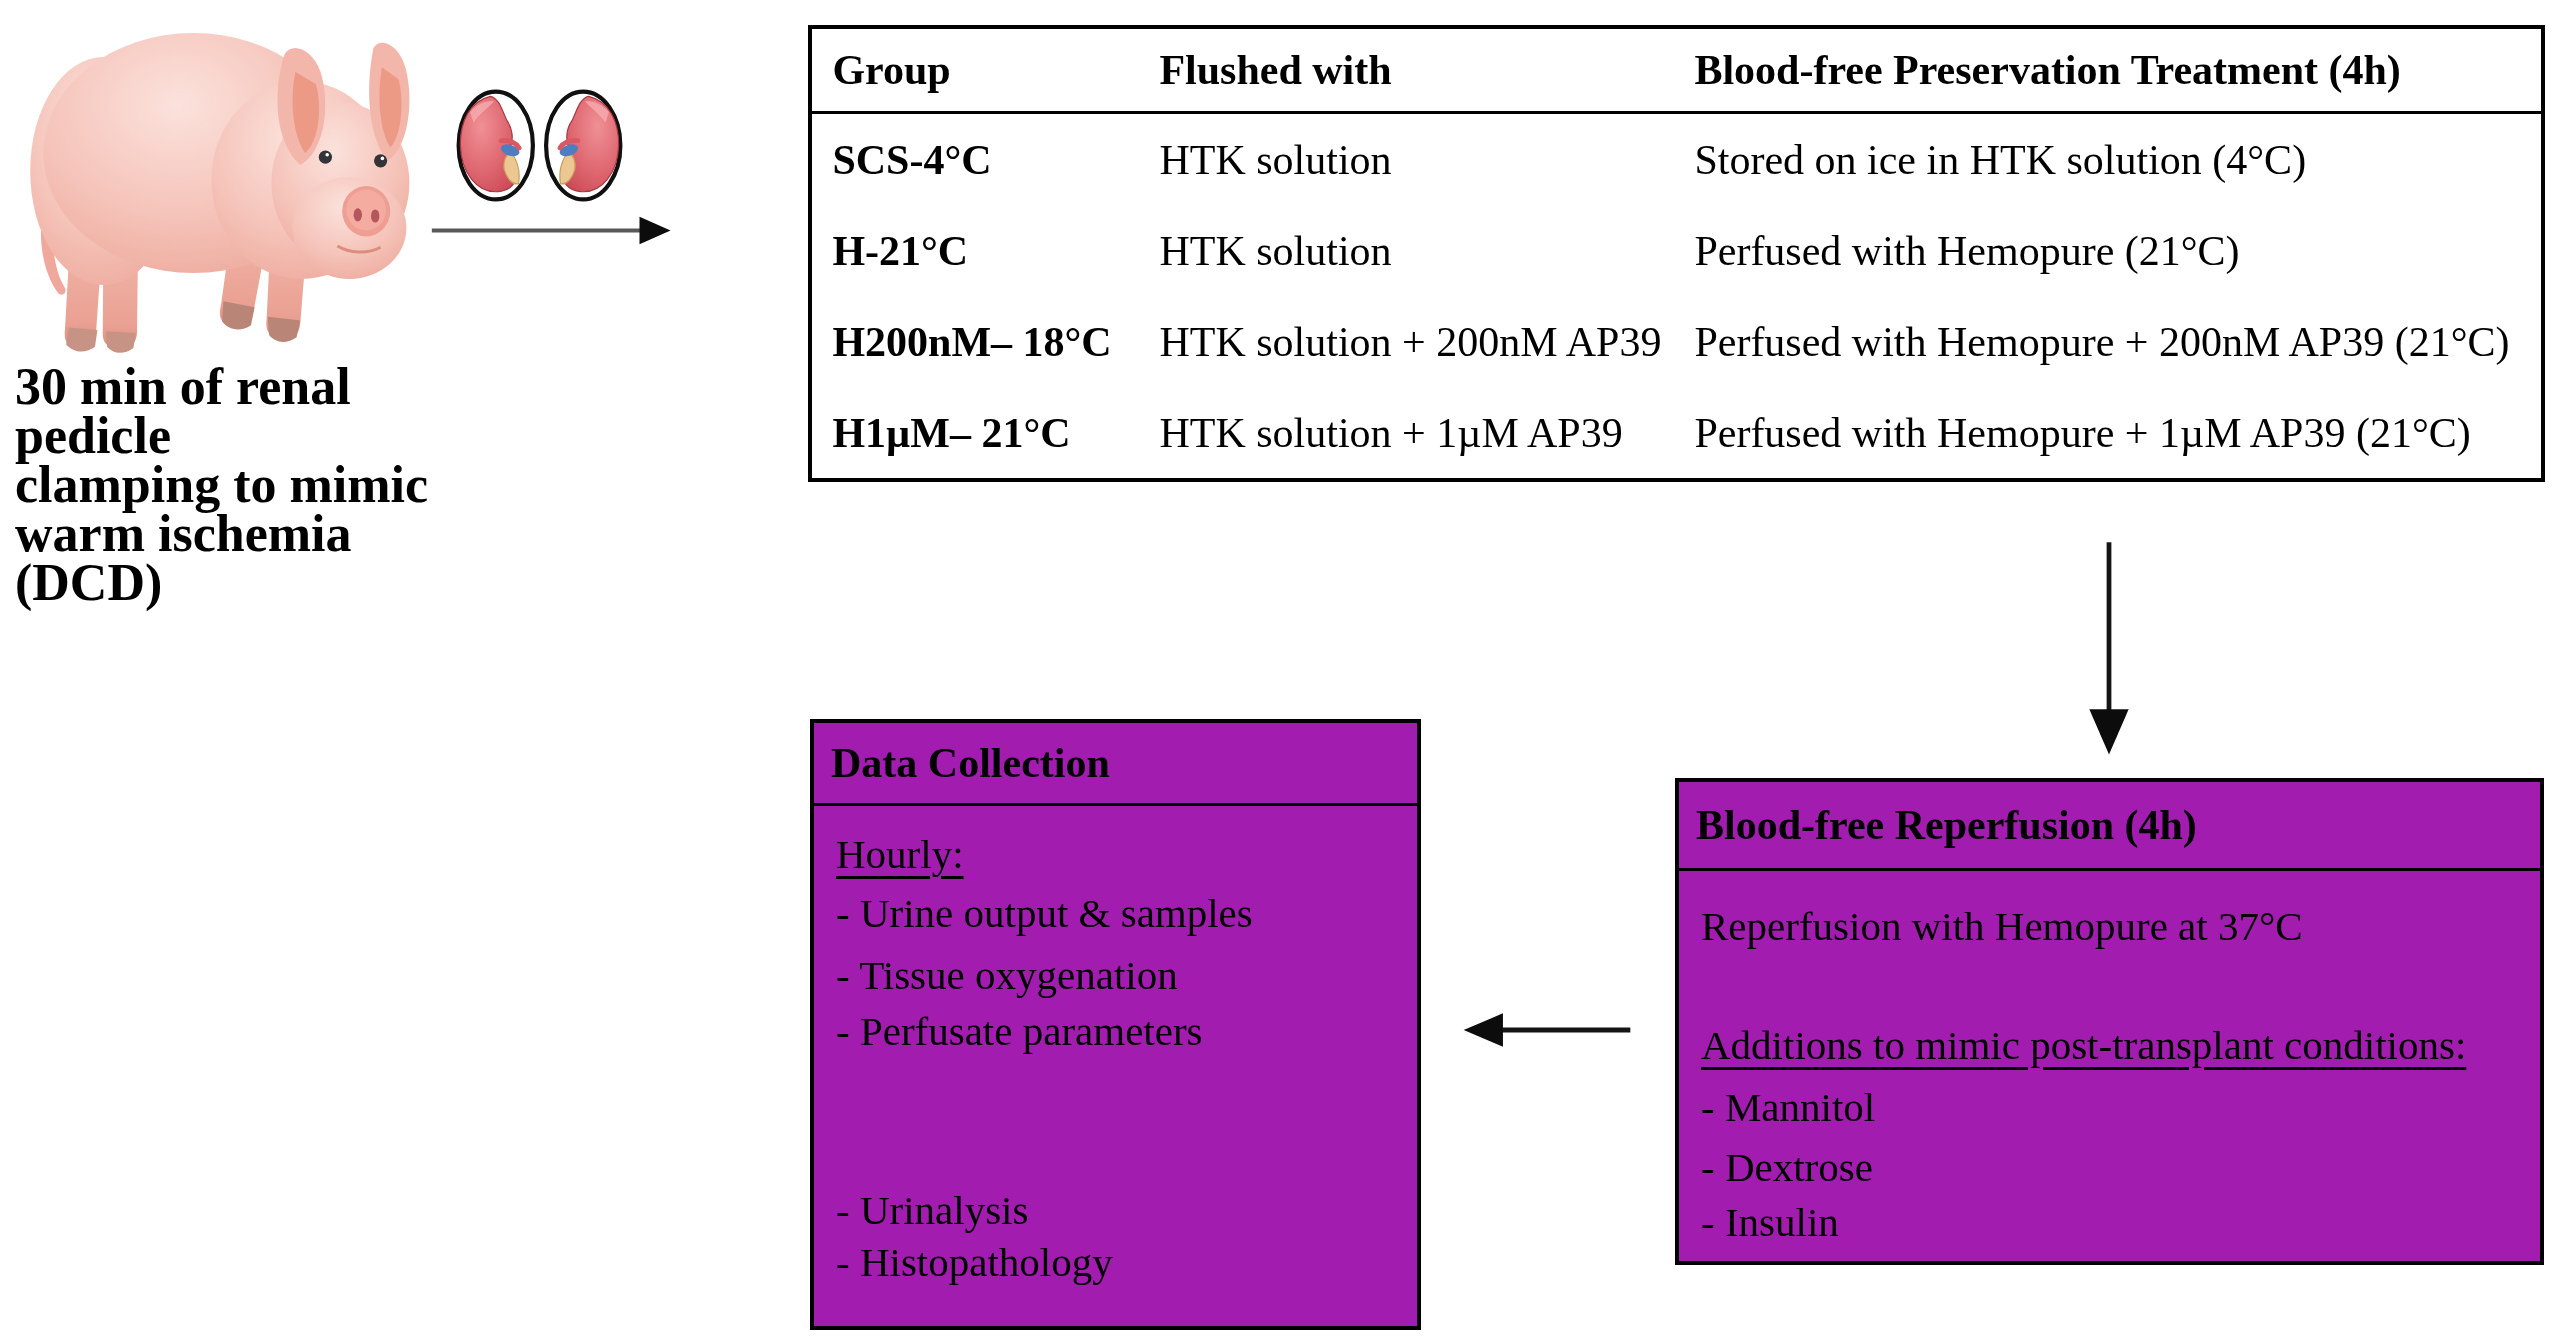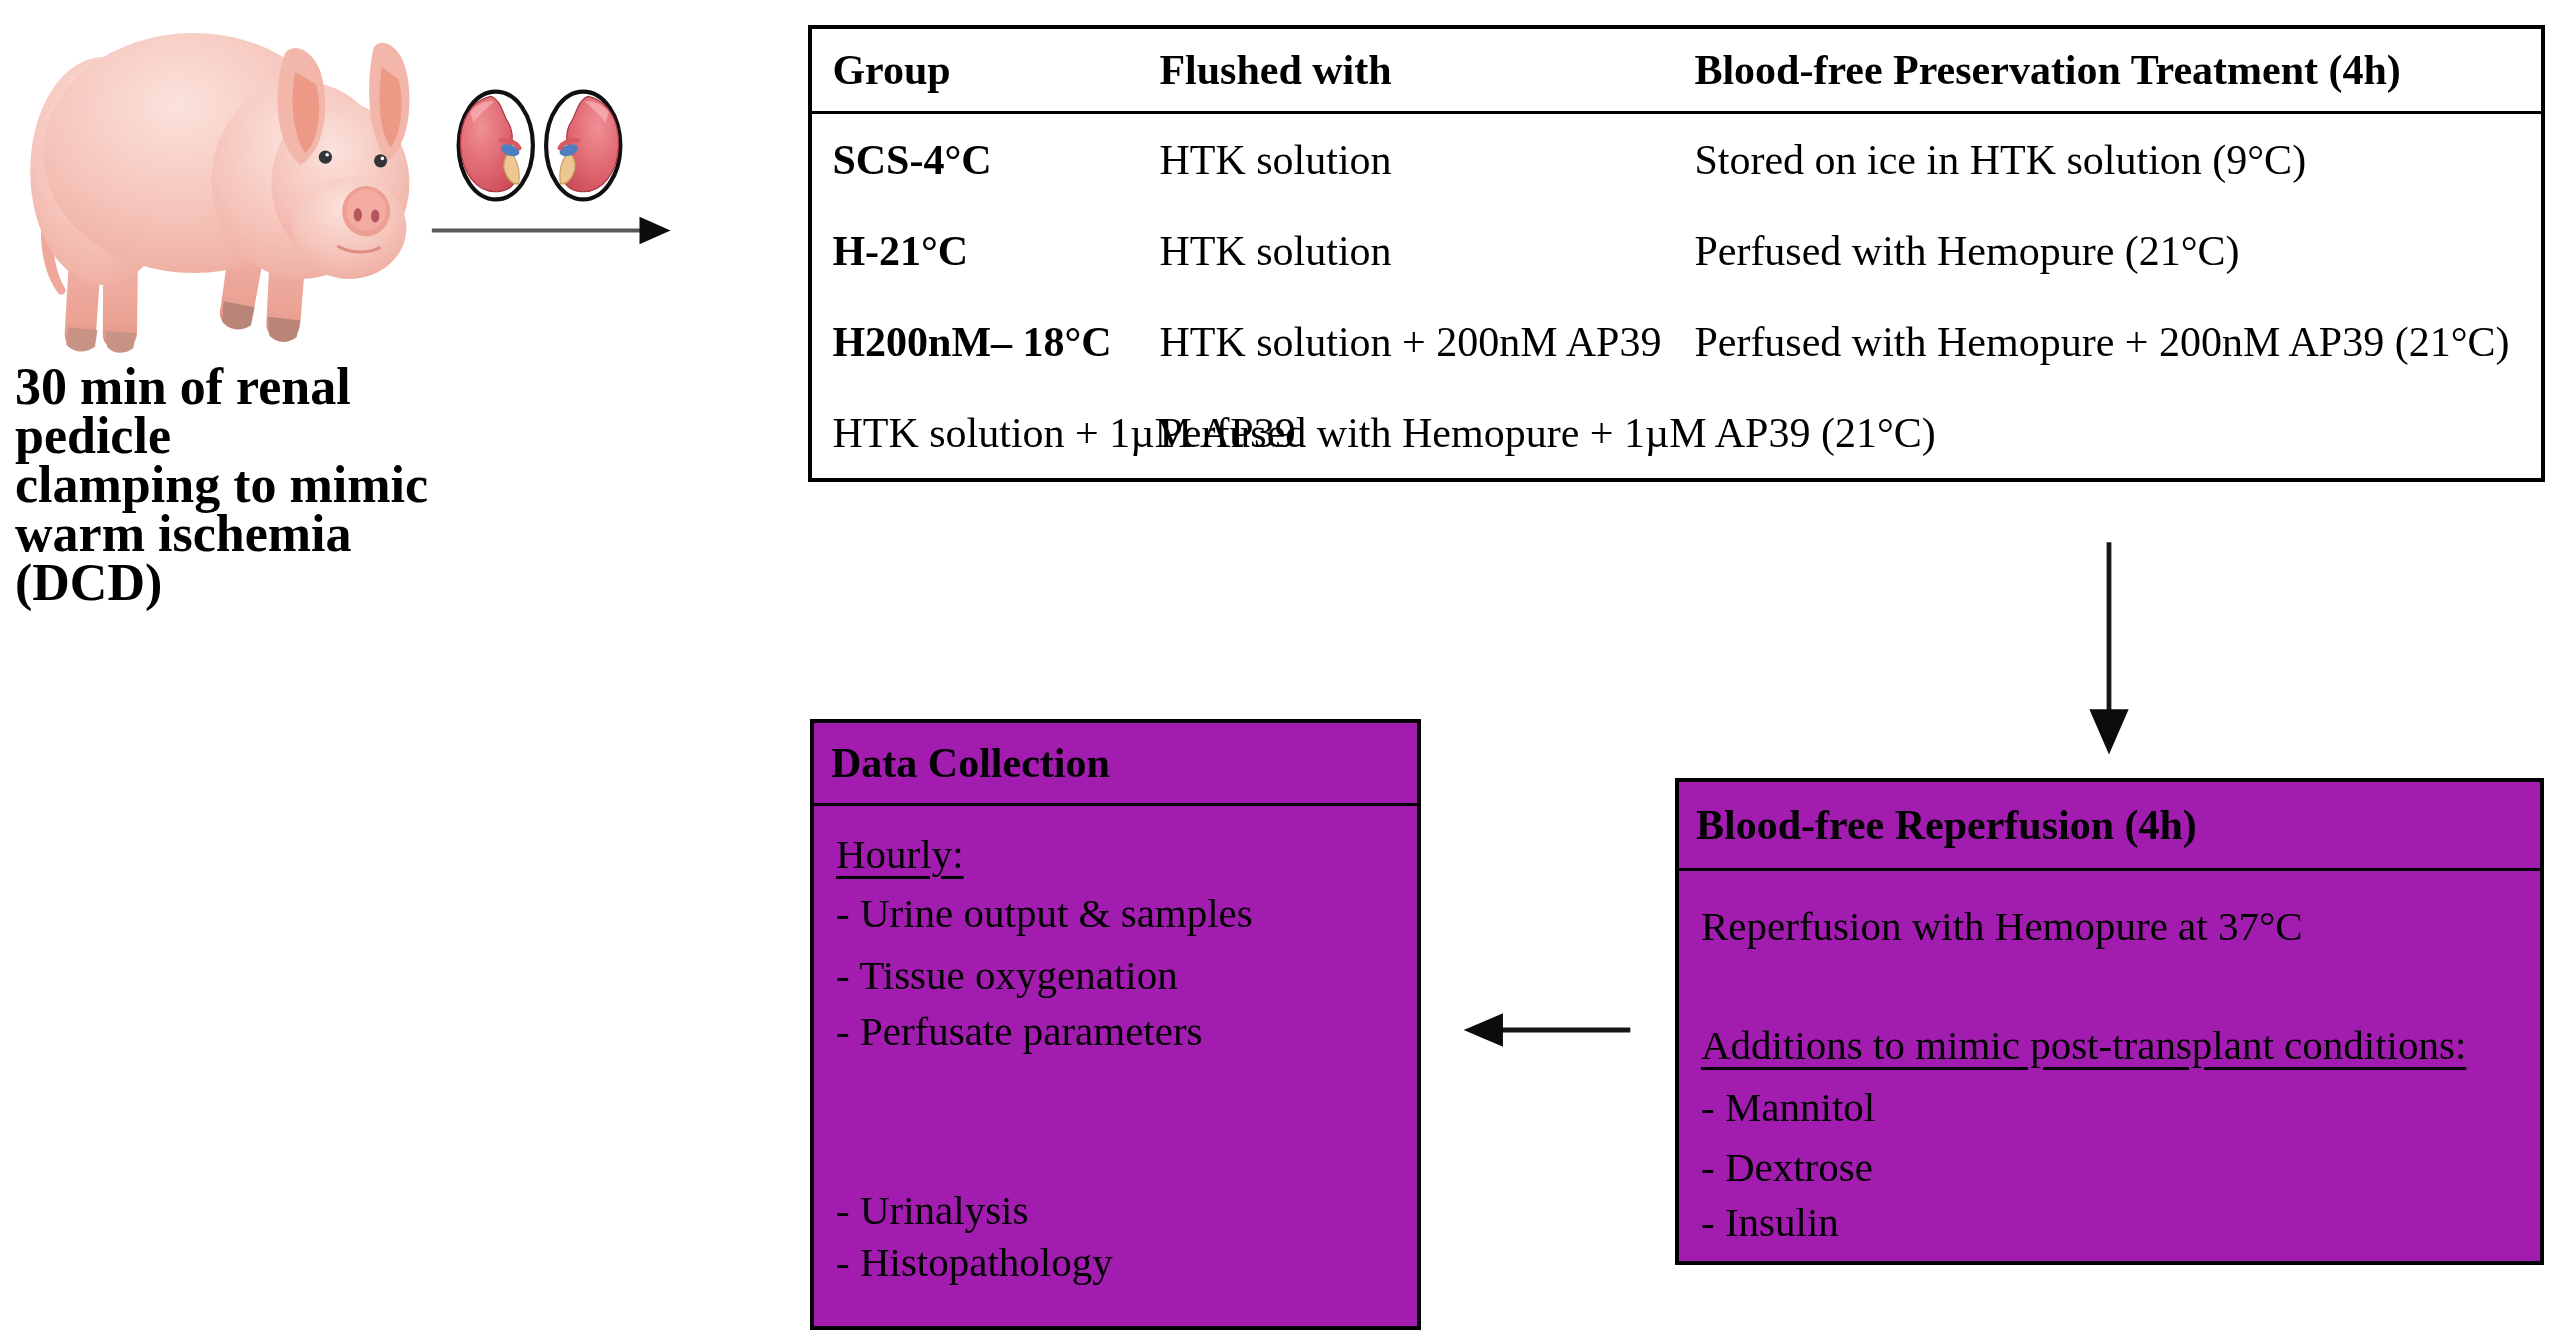--- a/index.html
+++ b/index.html
@@ -134,30 +134,31 @@
   <div>warm ischemia (DCD)</div>
 </div>
 
 <div class="abs ptable">
   <div class="cell hdr">Group</div>
   <div class="cell hdr">Flushed with</div>
   <div class="cell hdr">Blood-free Preservation Treatment (4h)</div>
 
   <div class="cell gcell">SCS-4°C</div>
   <div class="cell">HTK solution</div>
-  <div class="cell">Stored on ice in HTK solution (9°C)</div>
+  <div class="cell">Stored on ice in HTK solution (4°C)</div>
 
   <div class="cell gcell">H-21°C</div>
   <div class="cell">HTK solution</div>
   <div class="cell">Perfused with Hemopure (21°C)</div>
 
   <div class="cell gcell">H200nM– 18°C</div>
   <div class="cell">HTK solution + 200nM AP39</div>
   <div class="cell">Perfused with Hemopure + 200nM AP39 (21°C)</div>
 
+  <div class="cell gcell">H1µM– 21°C</div>
   <div class="cell">HTK solution + 1µM AP39</div>
   <div class="cell">Perfused with Hemopure + 1µM AP39 (21°C)</div>
 </div>
 
 <div class="abs fbox databox">
   <div class="title">Data Collection</div>
   <div class="fline uline" style="top:101px;">Hourly:</div>
   <div class="fline" style="top:160px;">- Urine output &amp; samples</div>
   <div class="fline" style="top:222px;">- Tissue oxygenation</div>
   <div class="fline" style="top:278px;">- Perfusate parameters</div>

